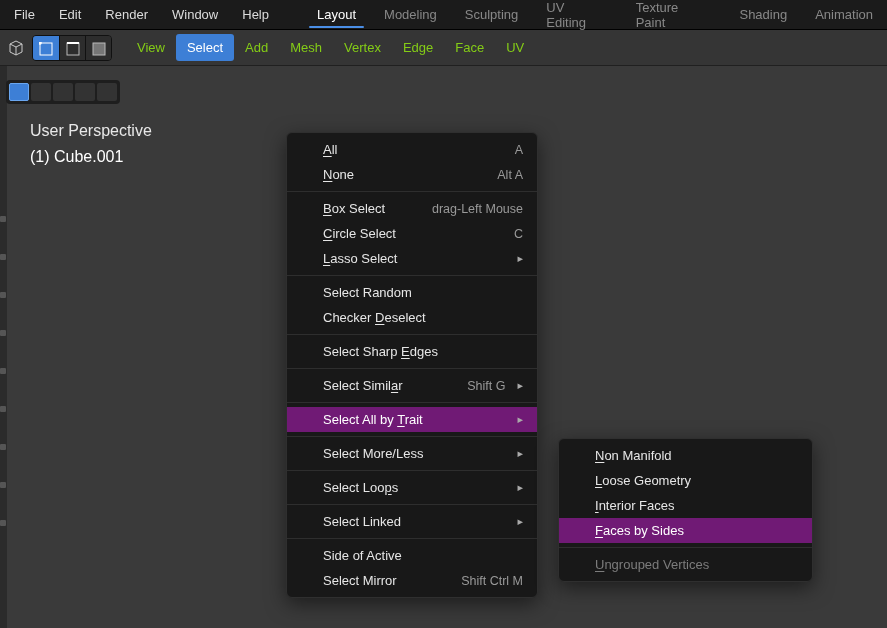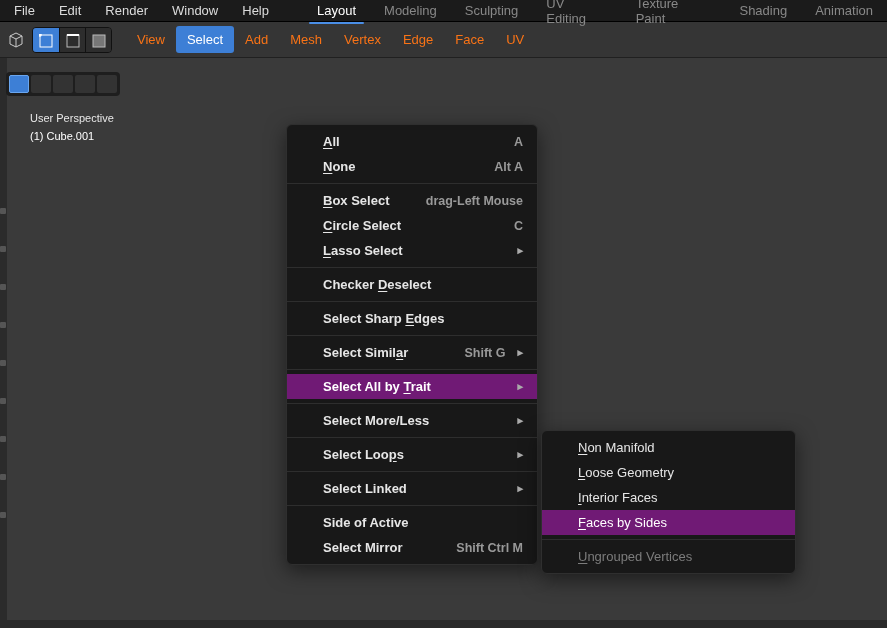--- a/index.html
+++ b/index.html
@@ -1,64 +1,64 @@
 <!DOCTYPE html>
 <html><head>
 <meta charset="utf-8">
 <style>
   * { margin: 0; padding: 0; box-sizing: border-box; font-family: -apple-system, BlinkMacSystemFont, "Segoe UI", sans-serif; }
   body { background: #2a2a2a; width: 887px; height: 628px; overflow: hidden; color: #d8d8d8; font-size: 13px; user-select: none; position: relative; }
 
   
-  .menubar { display: flex; align-items: center; height: 22px; background: #1b1b1b; border-bottom: 1px solid #000; padding-left: 2px; }
+  .menubar { display: flex; align-items: center; height: 30px; background: #1b1b1b; border-bottom: 1px solid #000; padding-left: 2px; }
   .menubar .item { padding: 5px 12px; color: #dcdcdc; cursor: pointer; }
   .menubar .spacer { width: 22px; }
   .workspace-tabs { display: flex; align-items: center; height: 30px; }
   .workspace-tabs .tab { padding: 6px 14px; color: #888; cursor: pointer; position: relative; }
   .workspace-tabs .tab.active { color: #fff; }
   .workspace-tabs .tab.active::after { content:""; position:absolute; left:6px; right:6px; bottom:0; height:2px; background:#4a8ee6; border-radius:2px; }
 
   
   .toolbar { display: flex; align-items: center; height: 36px; background: #353535; border-bottom: 1px solid #202020; }
   .mode-select { display:flex; align-items:center; background:#2d2d2d; border:1px solid #444; border-radius:4px; height:26px; margin-left:12px; padding:0 8px; gap:8px; }
   .mode-select .chev { color:#aaa; }
   .icon-cube { width:16px; height:16px; display:inline-block; position:relative; }
   .icon-cube svg { width:16px; height:16px; }
 
   .sel-mode-group { display:flex; margin-left:8px; border:1px solid #111; border-radius:4px; overflow:hidden; height:26px; }
   .sel-mode-group .btn { width:26px; height:26px; background:#2d2d2d; display:flex; align-items:center; justify-content:center; border-left:1px solid #111; }
   .sel-mode-group .btn:first-child { border-left:none; }
   .sel-mode-group .btn.active { background:#3d7fd6; }
 
   .tool-links { display:flex; align-items:center; gap:0; margin-left:14px; }
-  .tool-links .link { padding:6px 11px; color:#f97316; cursor:pointer; border-radius:3px; }
+  .tool-links .link { padding:6px 11px; color:#84cc16; cursor:pointer; border-radius:3px; }
   .tool-links .link.active { background:#3d7fd6; color:#ffffff; }
 
   
   .viewport { position: relative; background:#3a3a3a; height: calc(628px - 30px - 36px); }
   .left-tools { position:absolute; left:0; top:0; width:7px; height:100%; background:#2b2b2b; }
   .sel-mode-row { position:absolute; left:6px; top:14px; display:flex; gap:2px; background:#1e1e1e; padding:3px; border-radius:4px; }
   .sel-mode-row .b { width:20px; height:18px; background:#333; border-radius:2px; }
   .sel-mode-row .b.active { background:#3d7fd6; border:1px solid #6aa6ef; }
 
-  .overlay-text { position:absolute; left:30px; top:52px; color:#e8e8e8; font-size:11px; line-height:1.6; }
+  .overlay-text { position:absolute; left:30px; top:52px; color:#e8e8e8; font-size:16px; line-height:1.6; }
   .overlay-text .line2 { color:#ffffff; }
 
   
   .menu { position:absolute; background:#181818; border:1px solid #2f2f2f; border-radius:6px; box-shadow:0 6px 20px rgba(0,0,0,.5); padding:4px 0; min-width:252px; }
   .menu .mitem { display:flex; align-items:center; justify-content:space-between; padding:5px 14px 5px 36px; color:#e6e6e6; cursor:pointer; position:relative; }
   .menu .mitem.highlight { background:#701a75; color:#fff; }
   .menu .mitem .shortcut { color:#999; font-size:12.5px; }
   .menu .sep { height:1px; background:#2e2e2e; margin:4px 0; }
   .menu .submenu-arrow { color:#aaa; font-size:11px; margin-left:10px; }
   .menu .mitem .label u { text-decoration: underline; text-underline-offset:2px; }
   .menu .mitem.disabled { color:#7c7c7c; }
 
-  .menu.main { left:286px; top:66px;font-weight:bold; }
-  .menu.sub { left:541px; top:372px; min-width:255px; }
+  .menu.main { left:286px; top:66px; }
+  .menu.sub { left:558px; top:372px; min-width:255px; }
 
   
   .left-marks { position:absolute; left:0; top:150px; display:flex; flex-direction:column; gap:32px; }
   .left-marks span { width:6px; height:6px; background:#555; display:block; border-radius:1px; }
 </style>
 </head>
 <body>
 
 <div class="menubar">
   <div id="menubar-items" style="display: flex;">
@@ -171,20 +171,24 @@
         </span>
       </div>
       <div class="mitem">
         <span class="label"><span><u>L</u>asso Select</span></span>
         <span style="display: flex; align-items: center; gap: 6px;">
           <span class="submenu-arrow">▸</span>
         </span>
       </div>
       <div class="sep"></div>
       <div class="mitem">
+        <span class="label">Select Random</span>
+        <span style="display: flex; align-items: center; gap: 6px;"></span>
+      </div>
+      <div class="mitem">
         <span class="label"><span>Checker <u>D</u>eselect</span></span>
         <span style="display: flex; align-items: center; gap: 6px;"></span>
       </div>
       <div class="sep"></div>
       <div class="mitem">
         <span class="label"><span>Select Sharp <u>E</u>dges</span></span>
         <span style="display: flex; align-items: center; gap: 6px;"></span>
       </div>
       <div class="sep"></div>
       <div class="mitem">

